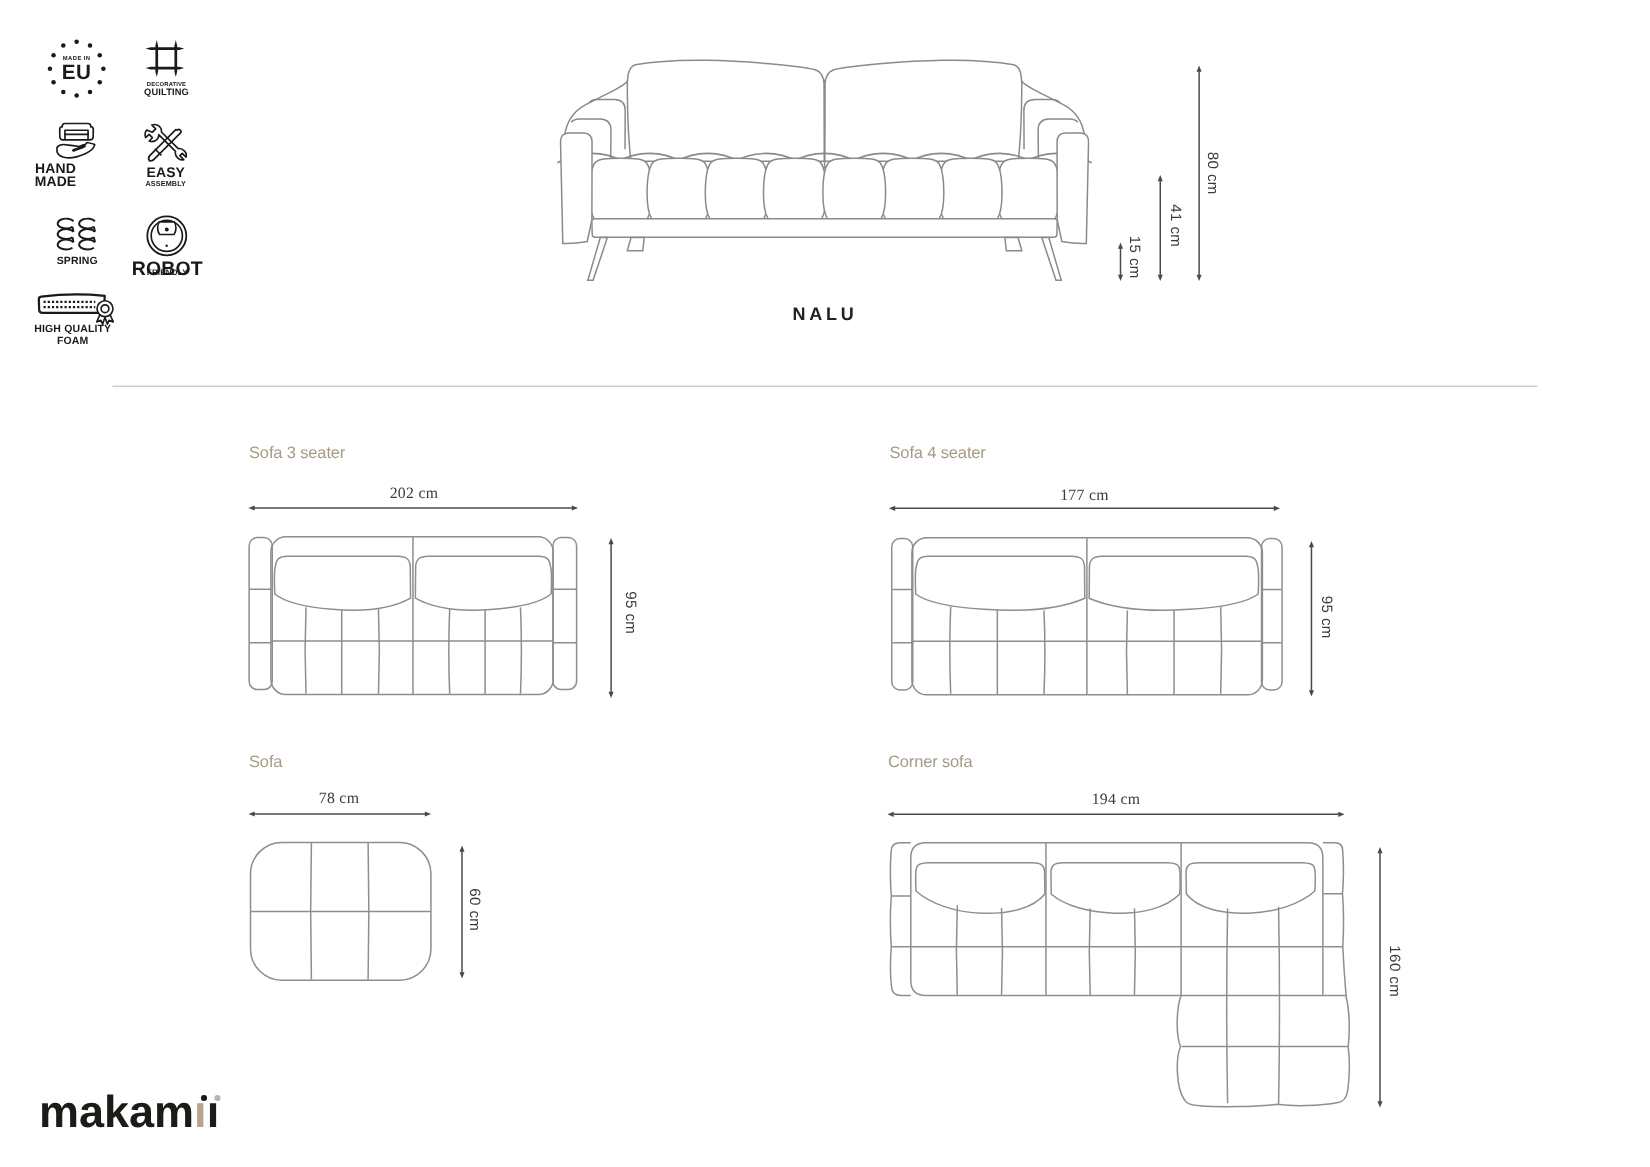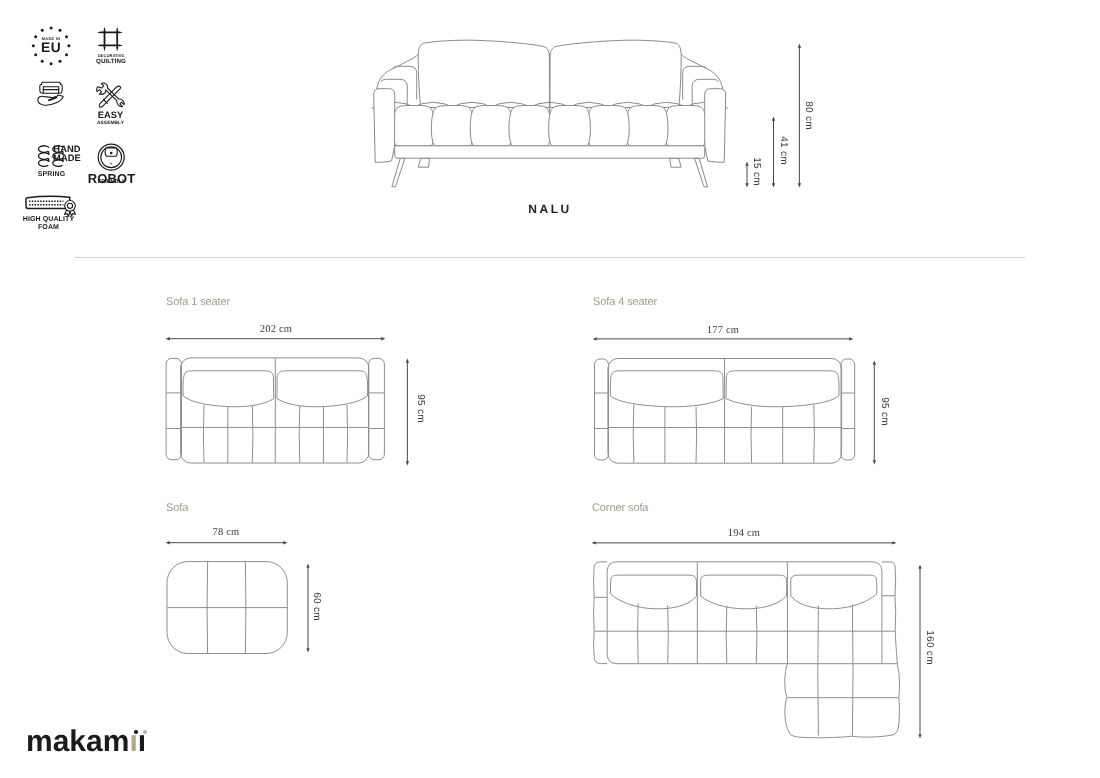--- a/index.html
+++ b/index.html
@@ -49,21 +49,21 @@
 
 <svg class="abs" style="left:36px;top:81px;" width="30" height="28" viewBox="36 81 30 28" fill="none" stroke="#1a1a1a" stroke-width="1.1" stroke-linejoin="round" stroke-linecap="round">
   <path d="M41.5,84.5 Q41.3,82.4 43.4,82.3 L58.6,82.3 Q60.7,82.4 60.5,84.5"></path>
   <path d="M41.5,84.3 Q39.7,84.5 39.8,86.3 L39.9,91.3 Q40,93.2 42,93.2 L60,93.2 Q62,93.2 62.1,91.3 L62.2,86.3 Q62.3,84.5 60.5,84.3"></path>
   <path d="M43.3,86.8 L58.7,86.8 L58.7,89.6 L43.3,89.6 Z"></path>
   <path d="M43.3,89.6 L43.3,93"></path>
   <path d="M58.7,89.6 L58.7,93"></path>
   <path d="M38.0,98.3 C39.5,96.3 42.0,96.0 44.5,96.6 C47.2,97.0 50.2,97.4 52.7,97.7 C54.2,97.0 55.8,96.4 57.1,96.2 C57.4,95.4 58.2,95.0 59.0,95.2 C60.4,95.5 62.0,95.9 63.2,96.4 C62.6,98.8 60.2,101.0 56.8,102.5 C52.8,104.3 48.0,105.6 44.3,105.2 C41.2,104.8 38.6,103.4 38.0,101.2 Z"></path>
   <path d="M49.0,100.2 C51.5,99.4 54.3,98.5 56.3,97.4" stroke-width="1.9"></path>
 </svg>
-<div class="ilbl" style="left:41px;top:108.3px;width:52px;font-size:9.3px;line-height:8.3px;margin-top:37px;">HAND<br>MADE</div>
+<div class="ilbl" style="left:11px;top:108.3px;width:52px;font-size:9.3px;line-height:8.3px;">HAND<br>MADE</div>
 
 <svg class="abs" style="left:96px;top:82px;" width="29" height="28" viewBox="96 82 29 28" fill="none" stroke="#1a1a1a" stroke-width="1.1" stroke-linejoin="round" stroke-linecap="round">
   <path d="M99.3,84.2 Q97.5,86.6 98.6,89.2 L100.9,87.1 L103.1,89.3 L101,91.5 Q103.6,92.6 105.9,90.8 Q107.6,89.3 107.3,87.3 L118.5,98.4 Q117.9,100.7 119.9,102.7 Q121.8,104.6 124,103.9 L121.4,101.3 L123,99.7 L125.5,102.2 Q126.2,99.9 124.4,98.1 Q122.5,96.2 120.3,96.6 L109.1,85.5 Q109.5,83.3 107.7,81.7 Q105.5,79.8 102.8,80.9 L105.3,83.4 L103.1,85.6 Z" transform="translate(-1.5,2.5)"></path>
   <path d="M119.2,85.2 Q120.2,84.2 121.2,85.2 Q122.2,86.2 121.2,87.2 L104.0,104.4 Q102.4,106.2 100.6,105.6 Q99.3,103.9 101.0,102.1 L118.2,84.9 Z" transform="translate(-1,1.5)"></path>
   <path d="M104.5,98 L108.3,101.8" transform="translate(-1,1.5)"></path>
 </svg>
 <div class="ilbl" style="left:84px;top:110px;width:53px;font-size:9.3px;">EASY</div>
 <div class="ilbl" style="left:84px;top:120.5px;width:53px;font-size:4.8px;">ASSEMBLY</div>
 
 <svg class="abs" style="left:37px;top:144px;" width="29" height="25" viewBox="37 144 29 25" fill="none" stroke="#1a1a1a" stroke-width="1.3">
@@ -180,21 +180,21 @@
   <polygon points="5.4,0.6 3.7,4.8 7.1,4.8" fill="#4a4a4a"></polygon>
   <polygon points="5.4,144.4 3.7,140.2 7.1,140.2" fill="#4a4a4a"></polygon>
 </svg>
 
 <div class="vdim" style="left:788.4px;top:109.5px;width:40px;">80 cm</div>
 
 <div class="abs" style="left:450px;top:202px;width:200px;text-align:center;font-size:12px;font-weight:bold;color:#222;letter-spacing:2.5px;">NALU</div>
 
 <div class="abs" style="left:75px;top:257px;width:950px;height:1px;background:#cfcfcf;"></div>
 
-<div class="title" style="left:166px;top:296px;">Sofa 1 seater</div>
+<div class="title" style="left:166px;top:296px;">Sofa 3 seater</div>
 
 <div class="dim" style="left:246px;top:324px;width:60px;">202 cm</div>
 
 <svg class="abs" style="left:165px;top:334px;" width="221" height="10" viewBox="0 0 221 10">
   <line x1="4" y1="4.7" x2="217" y2="4.7" stroke="#4a4a4a" stroke-width="1"></line>
   <polygon points="0.6,4.7 4.8,3.0 4.8,6.4" fill="#4a4a4a"></polygon>
   <polygon points="220.4,4.7 216.2,3.0 216.2,6.4" fill="#4a4a4a"></polygon>
 </svg>
 
 <svg class="abs" style="left:160px;top:352px;" width="250" height="118" viewBox="160 352 250 118" fill="none" stroke="#8e8e8e" stroke-width="1">

